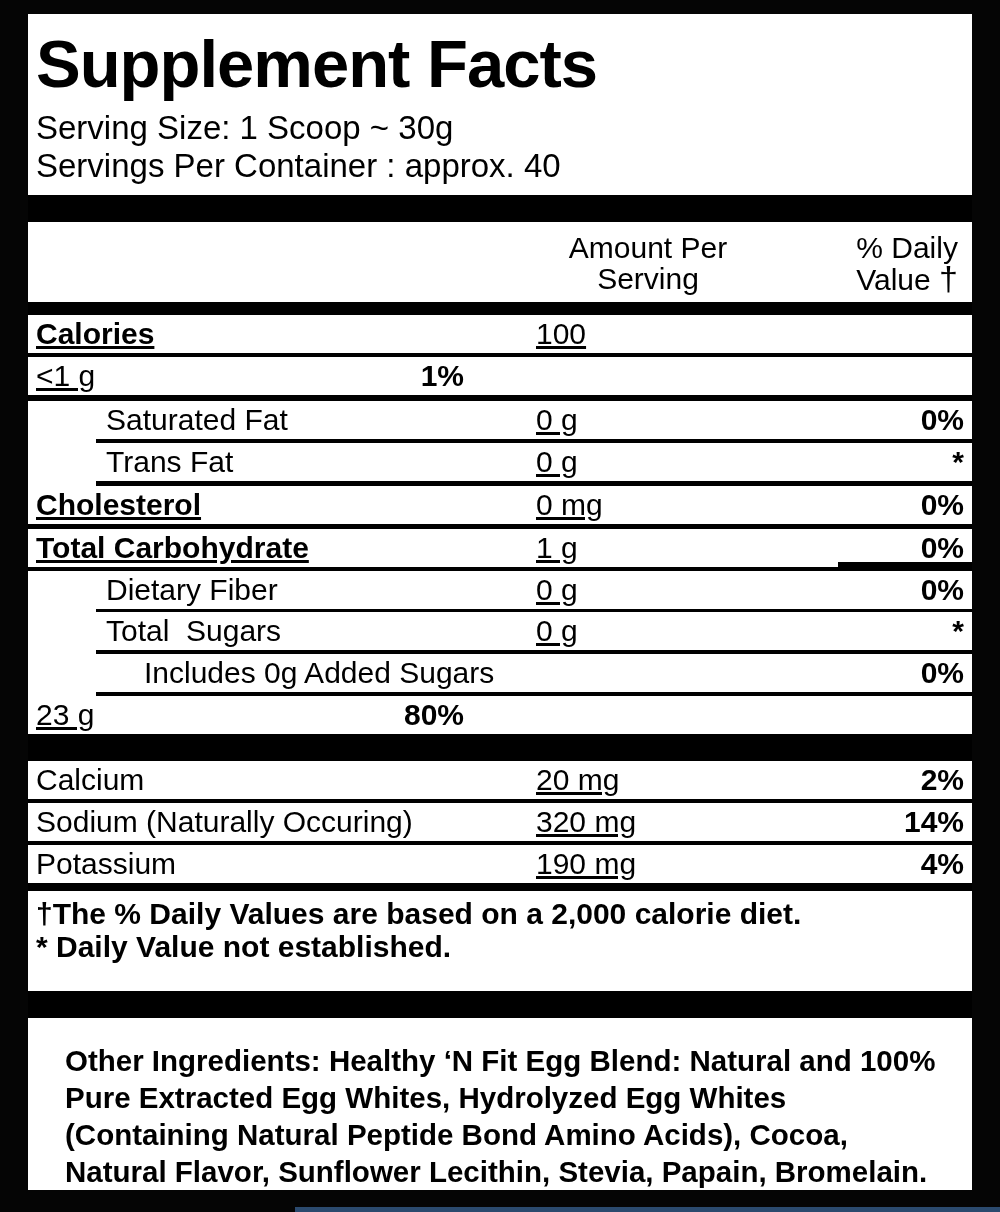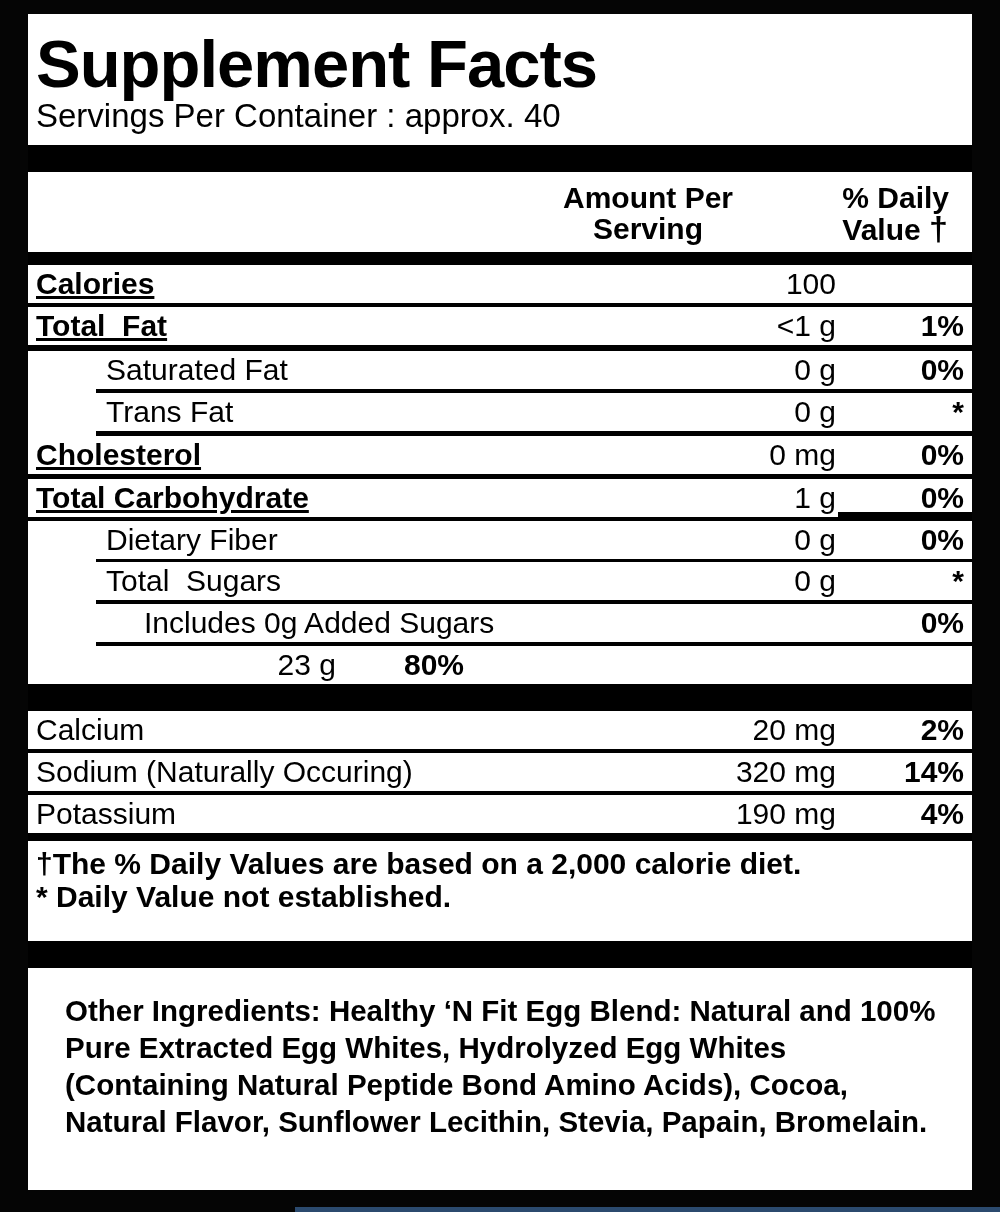--- a/index.html
+++ b/index.html
@@ -31,38 +31,38 @@
     line-height:38px;
   }
   .serving-line.first{margin-top:12px;}
   .bar{background:#000;width:100%;}
   .bar-lg{height:27px;}
   .bar-md{height:13px;}
   .bar-top{margin-top:10px;}
   .colheads{
     position:relative;
     height:62px;
-    margin:8px 9px 10px 0;
+    margin:8px 0 10px 0;
     font-size:30px;
-    font-weight:bold;
+    font-weight:normal;
     line-height:31px;
   }
   .amount-head{position:absolute;left:470px;width:300px;text-align:center;top:2px;}
   .dv-head{position:absolute;right:14px;text-align:left;top:2px;}
   .dv-head .dagger{font-size:34px;}
   .row{
     display:flex;
     align-items:center;
     height:38px;
     font-size:30px;
     padding:0 8px;
     position:relative;
   }
   .lbl{flex:1;white-space:pre-wrap;}
-  .amt{width:300px;text-align:right;}
+  .amt{width:300px;text-align:left;text-decoration:underline;}
   .dv{width:128px;text-align:right;font-weight:bold;}
   .row.b .lbl{font-weight:bold;text-decoration:underline;}
   .row.i1 .lbl{padding-left:70px;}
   .row.i2 .lbl{padding-left:108px;}
   .rule{background:#000;height:4px;position:relative;}
   .r3{height:3px;}
   .r5{height:5px;}
   .r6{height:6px;}
   .r8{height:8px;}
   .ind{margin-left:68px;}
@@ -89,20 +89,21 @@
     background:#2b4a6e;
   }
 </style>
 </head>
 <body>
 
 <div class="page">
   <div class="label">
 
     <div class="panel-title">Supplement Facts</div>
+    <div class="serving-line first">Serving Size: 1 Scoop ~ 30g</div>
     <div class="serving-line">Servings Per Container : approx. 40</div>
 
     <div class="bar bar-lg bar-top"></div>
 
     <div class="colheads">
       <div class="amount-head">
         <span>Amount Per</span><br>
         <span>Serving</span>
       </div>
       <div class="dv-head">
@@ -114,21 +115,20 @@
     <div class="bar bar-md"></div>
 
     <div class="row b">
       <span class="lbl">Calories</span>
       <span class="amt">100</span>
       <span class="dv"></span>
     </div>
     <div class="rule"></div>
 
     <div class="row b">
-      <span class="lbl">Total  Fat</span>
       <span class="amt">&lt;1 g</span>
       <span class="dv">1%</span>
     </div>
     <div class="rule r6"></div>
 
     <div class="row i1">
       <span class="lbl">Saturated Fat</span>
       <span class="amt">0 g</span>
       <span class="dv">0%</span>
     </div>

